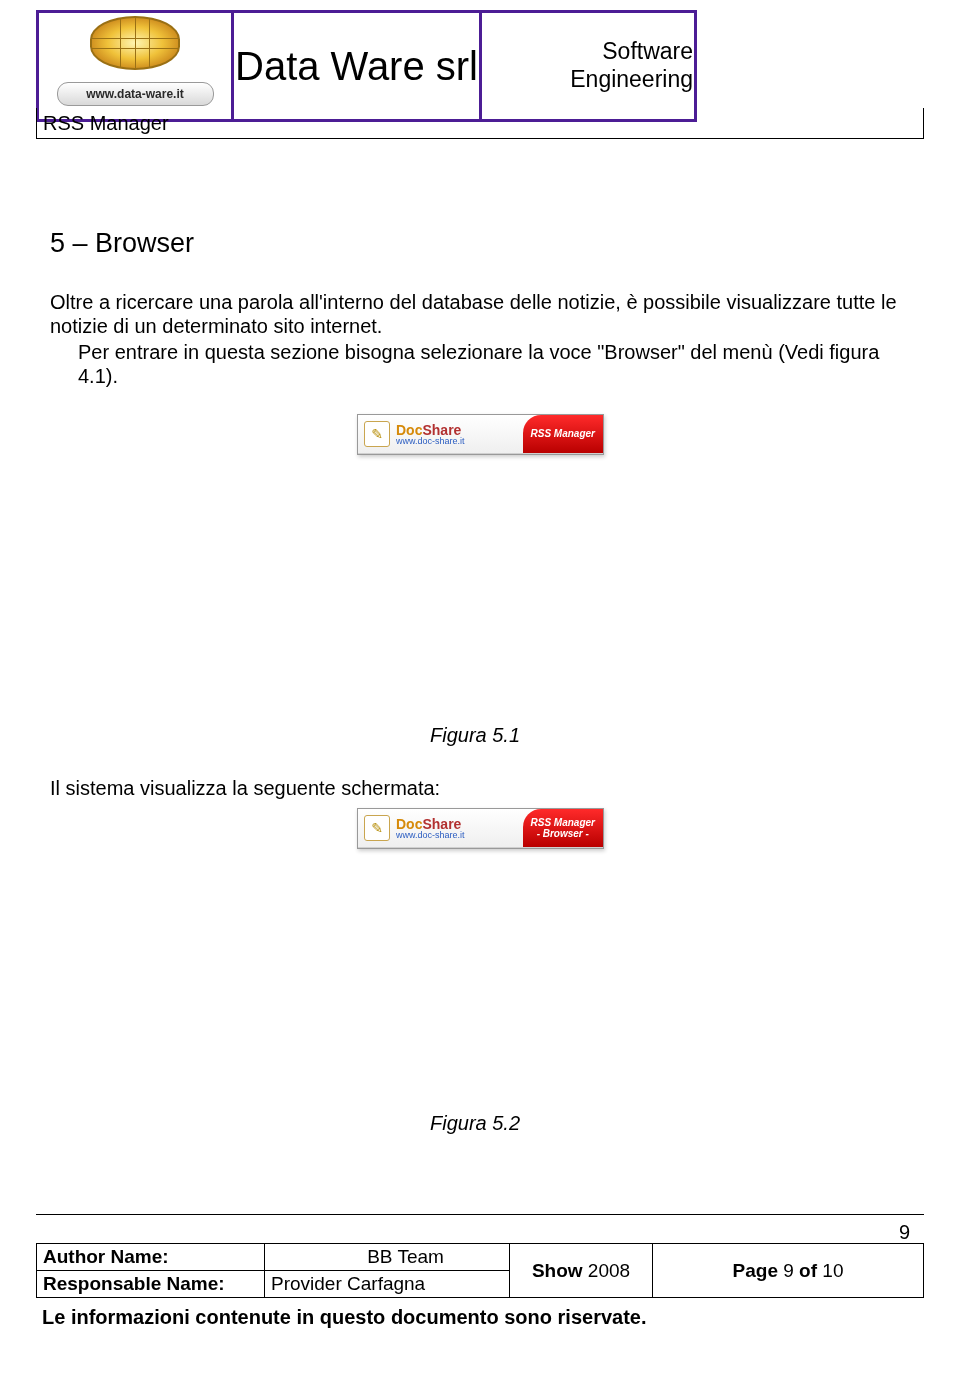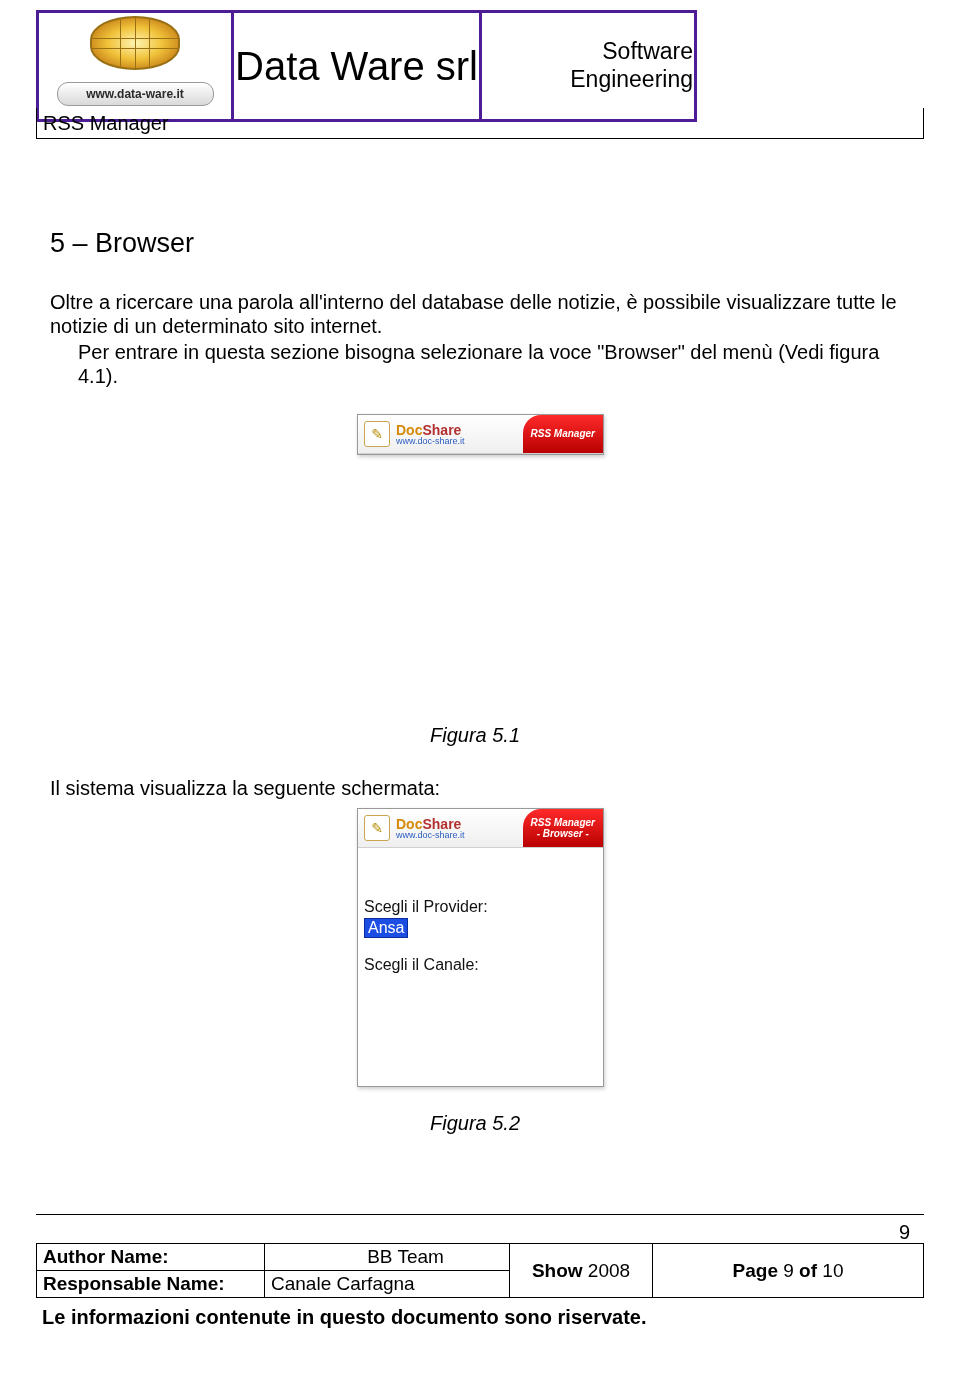--- a/index.html
+++ b/index.html
@@ -197,25 +197,20 @@
         <div class="t1">
           <span class="a">Doc</span><span class="b">Share</span>
         </div>
         <div class="t2">www.doc-share.it</div>
       </div>
       <div class="red-tab">
         <span>RSS Manager</span>
         <span>- Browser -</span>
       </div>
     </div>
-    <div class="body">
-      <div class="lbl-provider">Scegli il Provider:</div>
-      <div class="sel-provider">Ansa</div>
-      <div class="lbl-channel">Scegli il Canale:</div>
-    </div>
   </div>
 </div>
 <div class="fig2-caption">Figura 5.2</div>
 
 <div class="footer-line"></div>
 <div class="page-num-solo">9</div>
 
 <table class="footer-table">
   <tbody>
       <tr>
@@ -227,18 +222,18 @@
     </td>
     <td rowspan="2" style="text-align:center;">
       <b>Page</b>
       <span>9</span>
       <b>of</b>
       <span>10</span>
     </td>
   </tr>
   <tr>
     <td style="font-weight:bold;">Responsable Name:</td>
-    <td>Canale Carfagna</td>
+    <td>Provider Carfagna</td>
   </tr>
 </tbody>
   </table>
 
 <div class="footer-note">Le informazioni contenute in questo documento sono riservate.</div>
 
 </body></html>

